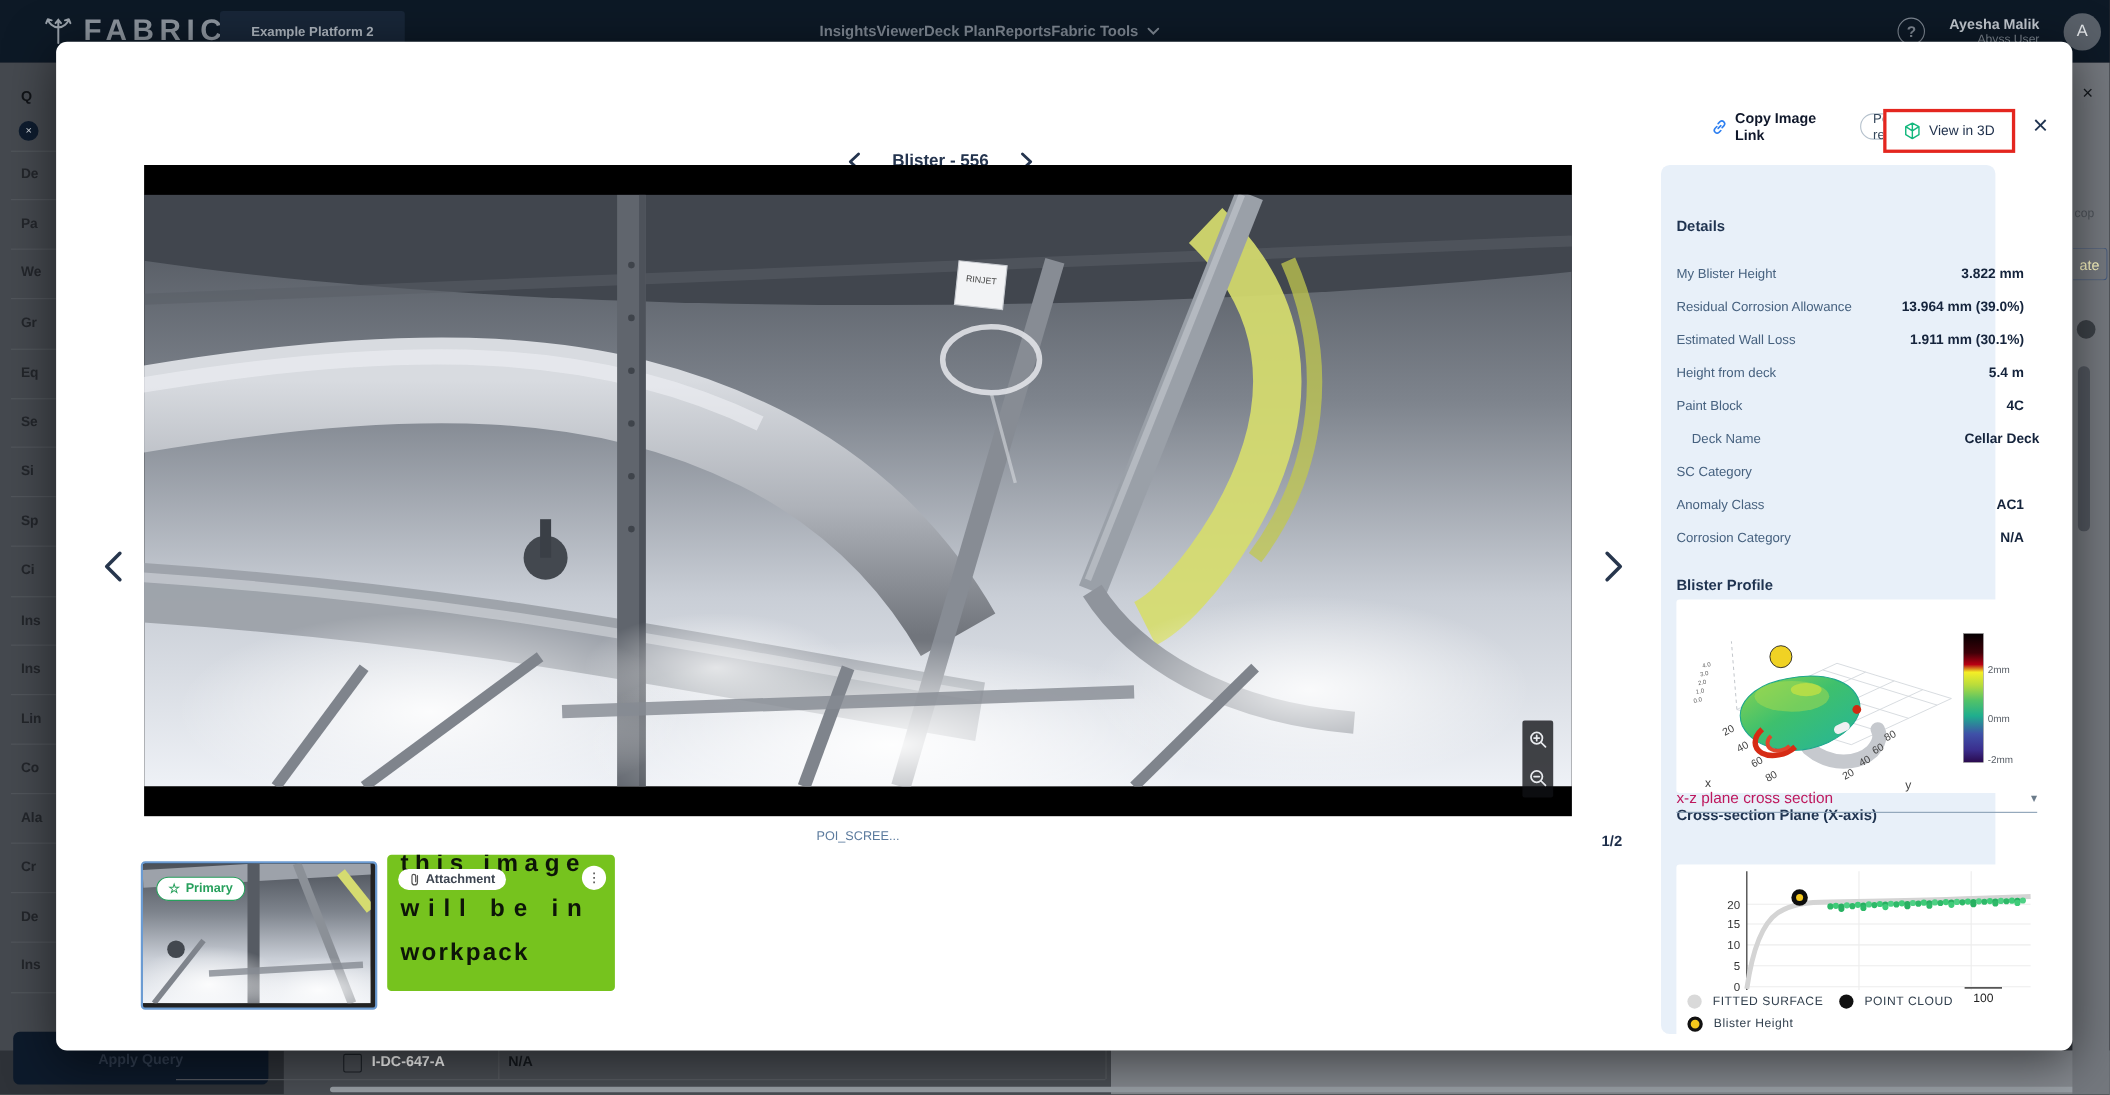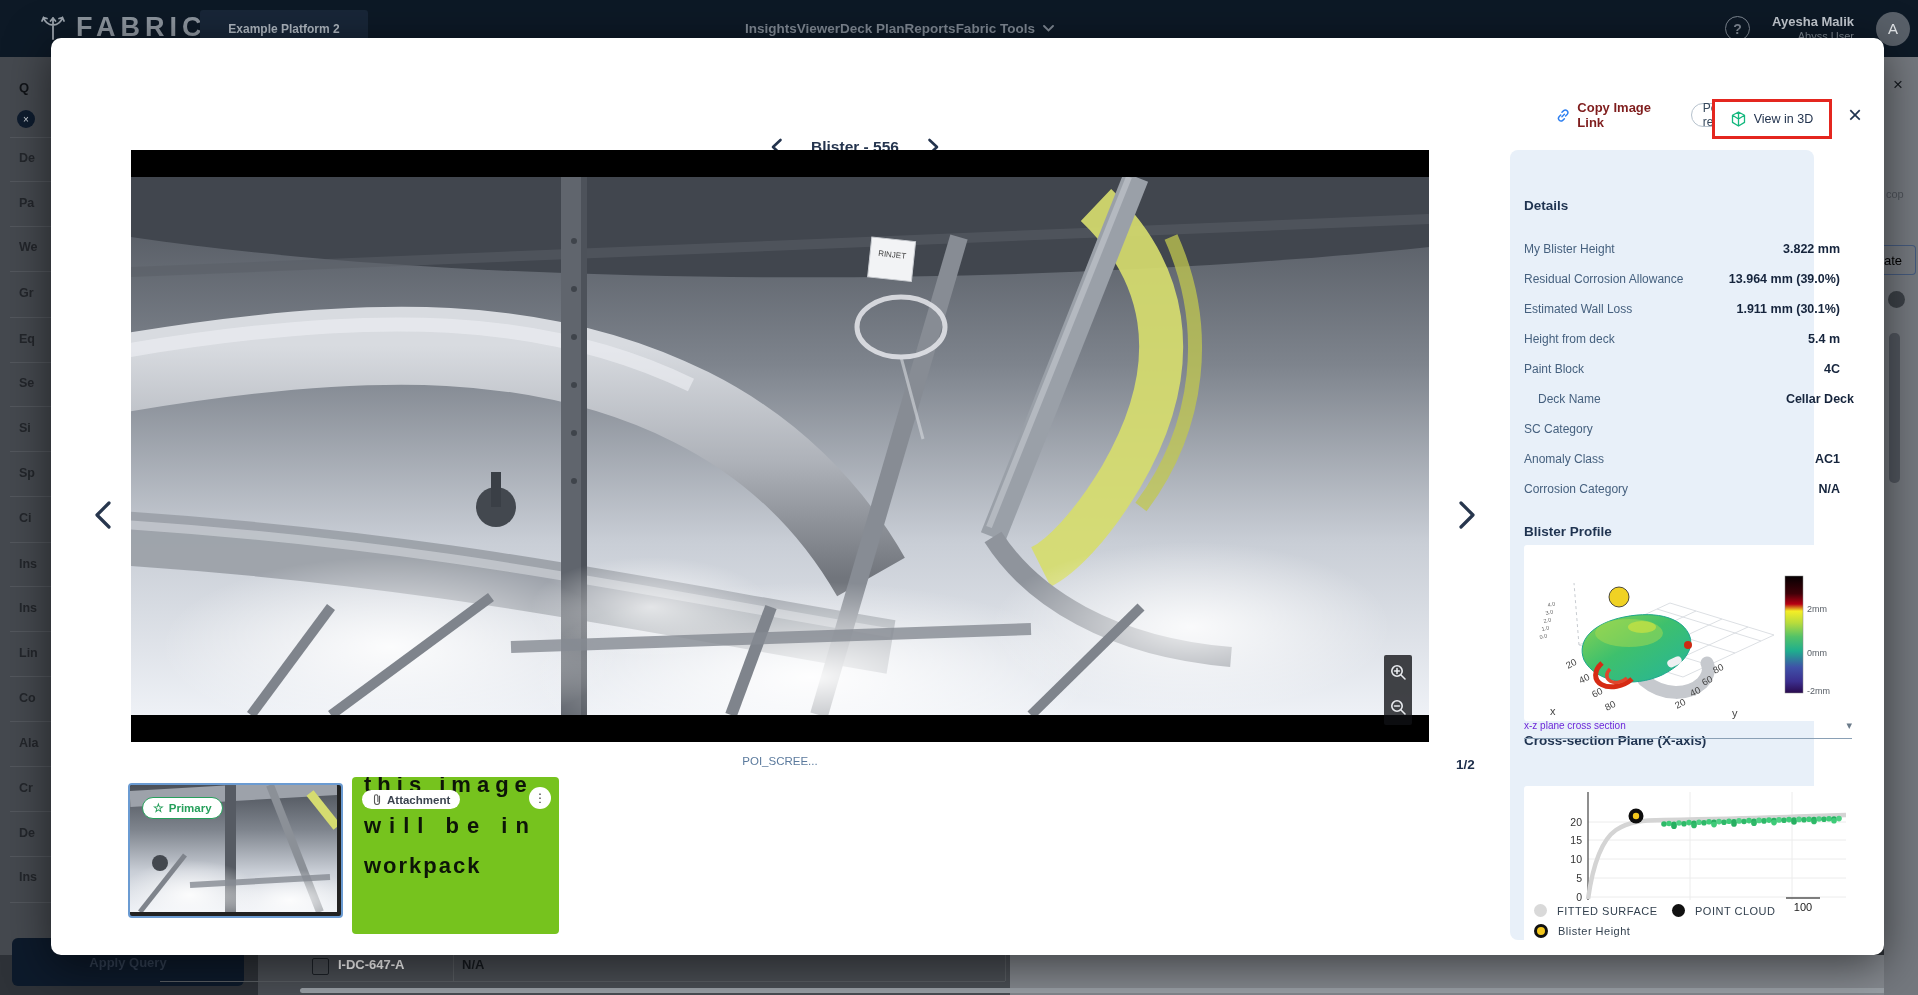--- a/index.html
+++ b/index.html
@@ -34,69 +34,69 @@
     display:flex;align-items:center;justify-content:center;font-size:13px;font-weight:bold;color:#323f52;}
   #right-strip{position:absolute;left:1884px;top:57px;width:34px;height:938px;background:#74787e;overflow:hidden;}
 
   
   #modal{position:absolute;left:51px;top:38px;width:1833px;height:917px;background:#ffffff;border-radius:10px;
     box-shadow:0 10px 45px rgba(0,0,0,.55);}
   .mtitle-row{position:absolute;left:649px;top:100px;width:310px;display:flex;align-items:center;justify-content:center;gap:28px;}
   .mtitle{font-size:15.5px;font-weight:bold;color:#24344e;}
   .chev-btn{cursor:pointer;display:flex;align-items:center;}
   .copy-row{position:absolute;left:1505px;top:62px;width:306px;display:flex;align-items:center;gap:14px;}
-  .copy-link{display:flex;align-items:center;gap:7px;color:#7f1d1d;font-size:13px;font-weight:bold;cursor:pointer;}
+  .copy-link{display:flex;align-items:center;gap:7px;color:#0f172a;font-size:13px;font-weight:bold;cursor:pointer;}
   .status-pill{height:22px;padding:0 11px;border:1px solid #b6c2cd;border-radius:12px;background:#fff;
     display:flex;align-items:center;gap:7px;font-size:12px;color:#36485c;cursor:pointer;}
   .kebab{font-size:15px;color:#4a5a6a;cursor:pointer;line-height:1;}
   .modal-close{font-size:24px;color:#1f3350;cursor:pointer;line-height:1;}
   #view3d-box{position:absolute;left:1661px;top:61px;width:114px;height:34px;border:3px solid #e4261f;background:#fff;
     display:flex;align-items:center;justify-content:center;gap:8px;cursor:pointer;}
   #view3d-box .t{font-size:12.5px;color:#22334e;}
 
   #img-area{position:absolute;left:80px;top:112px;width:1298px;height:592px;background:#000;overflow:hidden;}
   #zoomctrl{position:absolute;left:1253px;top:505px;width:28px;height:70px;background:rgba(15,17,20,.78);
     display:flex;flex-direction:column;align-items:center;justify-content:space-around;border-radius:2px;}
   .big-chev{position:absolute;top:462px;cursor:pointer;}
   #img-caption{position:absolute;left:589px;top:717px;width:280px;text-align:center;font-size:11.5px;color:#5b7a9d;}
   #page-indicator{position:absolute;left:1405px;top:719px;font-size:13.5px;font-weight:bold;color:#1d2d49;}
 
   .thumb{position:absolute;border-radius:4px;overflow:hidden;cursor:pointer;}
   #thumb1{left:77px;top:745px;width:211px;height:131px;border:2px solid #6b9bd2;background:#222;}
-  #thumb2{left:301px;top:739px;width:207px;height:157px;background:#76c31e;}
+  #thumb2{left:301px;top:739px;width:207px;height:124px;background:#76c31e;}
   .pill{position:absolute;background:#fff;border-radius:11px;display:flex;align-items:center;gap:5px;
     padding:3px 10px;font-size:11.5px;font-weight:bold;}
   #primary-pill{left:12px;top:12px;border:1.5px solid #27a05c;color:#27a05c;}
   #attach-pill{left:10px;top:13px;color:#3c4450;}
   #thumb2-kebab{position:absolute;right:8px;top:10px;width:22px;height:22px;border-radius:50%;background:#fff;
     display:flex;align-items:center;justify-content:center;font-size:12px;color:#333;cursor:pointer;}
   .t2text{position:absolute;left:0;top:-12px;width:100%;text-align:justify;padding:0 12px;box-sizing:border-box;
     font-size:22px;font-weight:bold;color:#0d1508;line-height:1.85;}
   .t2text div{display:flex;justify-content:space-between;}
 
   
   #panel{position:absolute;left:1459px;top:112px;width:304px;height:790px;background:#e8f0f9;border-radius:8px;}
   .p-h{position:absolute;left:14px;font-size:13.5px;font-weight:bold;color:#1f3350;}
   .drow{position:absolute;left:14px;width:316px;display:flex;justify-content:space-between;align-items:baseline;}
   .dlabel{font-size:12px;color:#46617f;}
   .dval{font-size:12.5px;font-weight:bold;color:#15243c;text-align:right;}
   .chart-card{position:absolute;left:14px;width:328px;background:#fff;border-radius:3px;overflow:hidden;}
   .dropdown{position:absolute;left:14px;top:562px;width:328px;height:26px;border-bottom:1px solid #8aa0b5;
     display:flex;align-items:center;justify-content:space-between;cursor:pointer;}
-  .dropdown .v{font-size:10px;color:#6d28d9;}
+  .dropdown .v{font-size:14px;color:#be185d;}
   .dropdown .c{font-size:11px;color:#6b7b8a;}
   .legend-row{position:absolute;display:flex;align-items:center;gap:10px;}
   .lg-dot{width:13px;height:13px;border-radius:50%;flex:none;}
   .lg-txt{font-size:11px;color:#33414f;letter-spacing:.5px;}
 
   
   .rs-close{position:absolute;left:9px;top:18px;font-size:17px;color:#14181d;}
   .rs-cop{position:absolute;left:2px;top:131px;font-size:11px;color:#4e535a;}
-  .rs-btn{position:absolute;left:0;top:188px;width:31px;height:28px;border:1.5px solid #44597c;border-radius:0 4px 4px 0;
-    border-left:none;display:flex;align-items:center;justify-content:flex-start;font-size:13px;color:#000000;}
+  .rs-btn{position:absolute;left:0;top:168px;width:31px;height:28px;border:1.5px solid #44597c;border-radius:0 4px 4px 0;
+    border-left:none;display:flex;align-items:center;justify-content:center;font-size:13px;color:#fef9c3;}
   .rs-toggle{position:absolute;left:4px;top:234px;width:17px;height:17px;border-radius:50%;background:#3c4147;}
   .rs-scroll{position:absolute;left:5px;top:276px;width:11px;height:150px;border-radius:5px;background:#51565e;}
 
   
   .bb-check{position:absolute;left:312px;top:3px;width:15px;height:15px;border:1.6px solid #1c2127;border-radius:2px;}
   .bb-id{position:absolute;left:338px;top:2px;font-size:13px;font-weight:bold;color:#ffffff;}
   .bb-na{position:absolute;left:462px;top:2px;font-size:13px;font-weight:bold;color:#15191e;}
   .bb-vline{position:absolute;top:0;width:1px;height:26px;background:#5a5e63;}
   .bb-hline{position:absolute;left:160px;top:26px;width:845px;height:1px;background:#5a5e63;}
   .bb-scroll{position:absolute;left:300px;top:33px;width:1600px;height:5px;border-radius:3px;background:#9aa0a6;}

